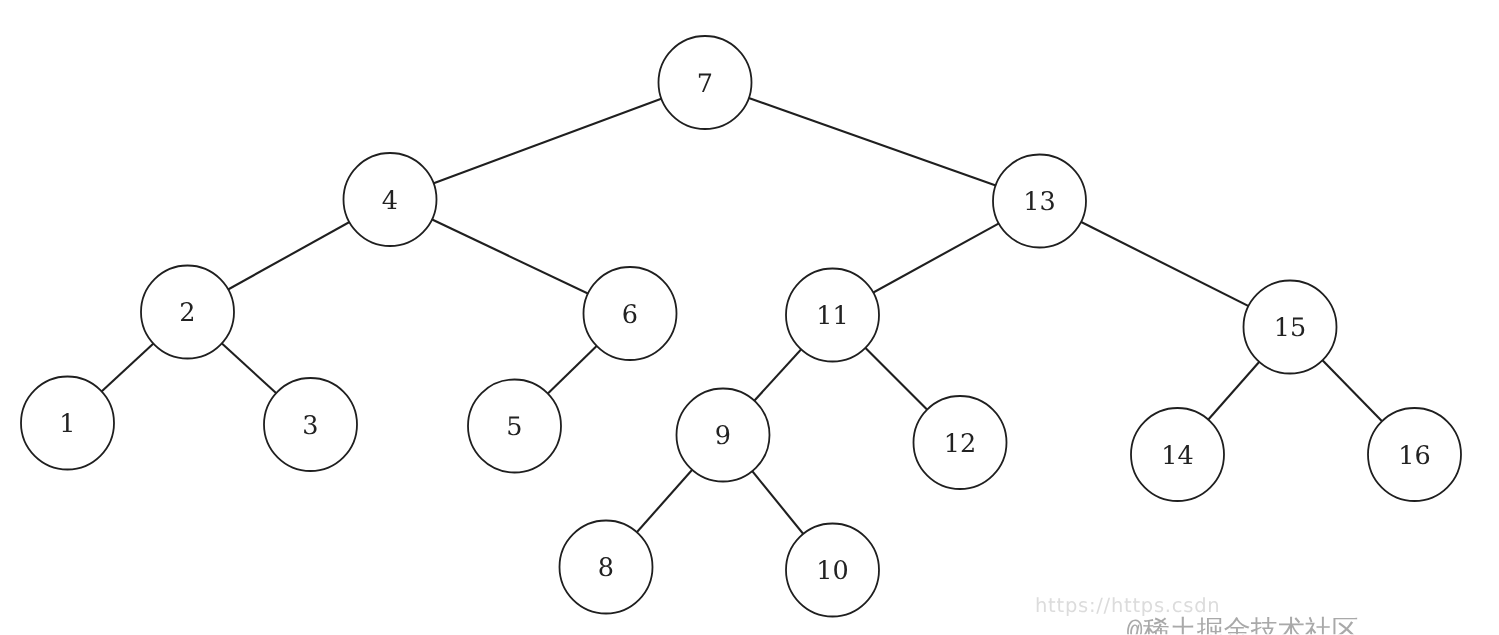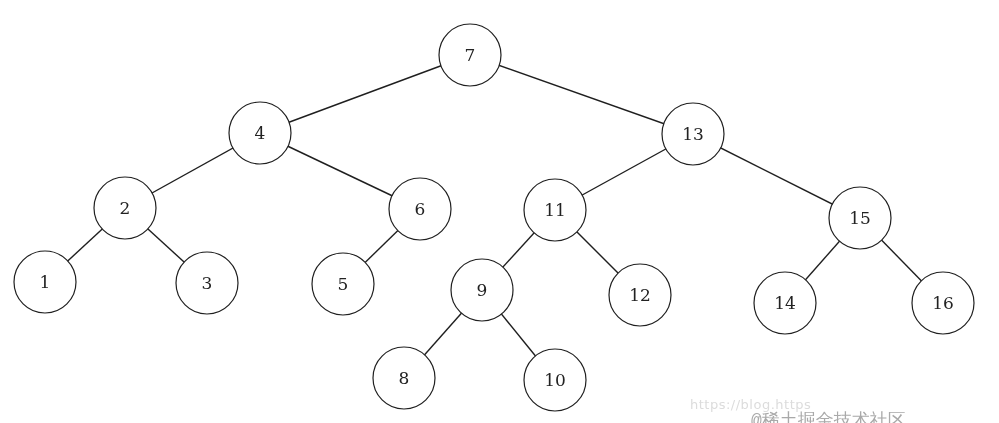--- a/index.html
+++ b/index.html
@@ -123,15 +123,15 @@
       </g>
       <g>
         <circle cx="404" cy="378" r="31" fill="#ffffff" stroke="#1f1f1f" stroke-width="1.2"></circle>
         <text x="404" y="384" text-anchor="middle" class="node-label">8</text>
       </g>
       <g>
         <circle cx="555" cy="380" r="31" fill="#ffffff" stroke="#1f1f1f" stroke-width="1.2"></circle>
         <text x="555" y="386" text-anchor="middle" class="node-label">10</text>
       </g>
     </svg>
-  <div class="wm-url">https://blog.https</div>
+  <div class="wm-url">https://https.csdn</div>
   <div class="wm-community">@稀土掘金技术社区</div>
 </div>
 
 </body></html>

